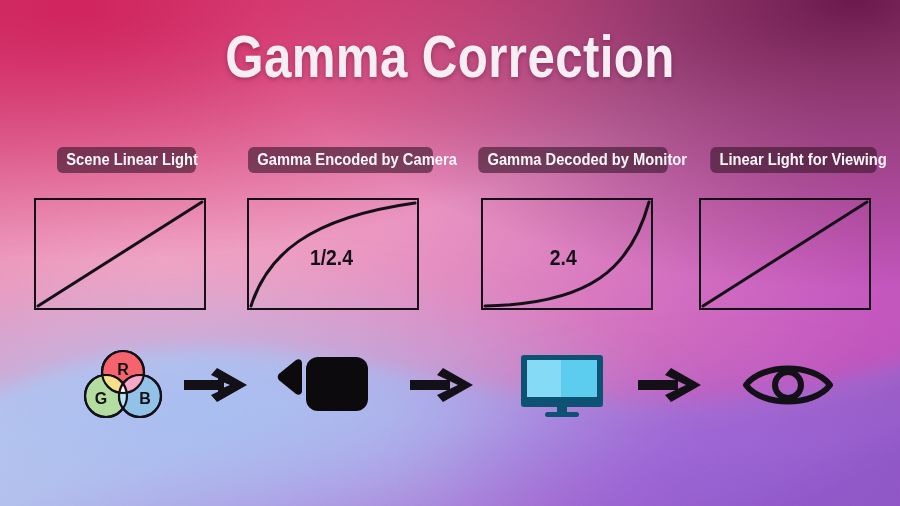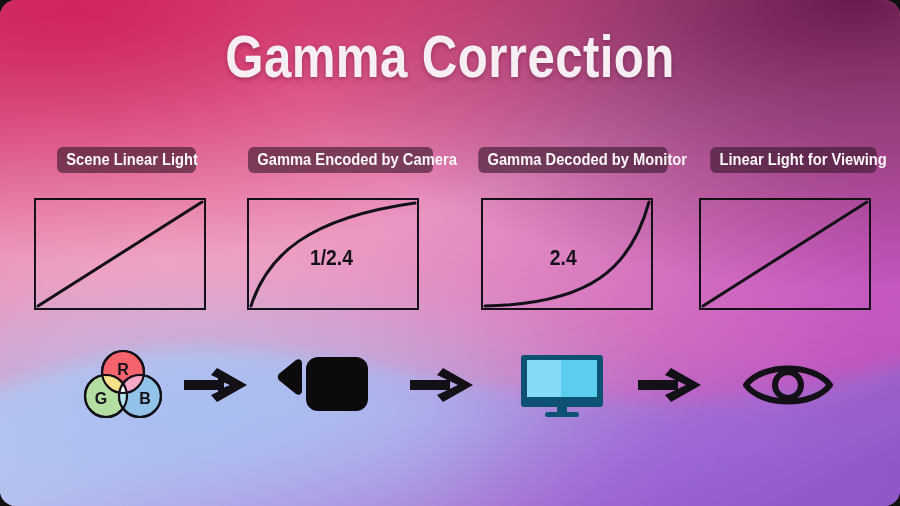--- a/index.html
+++ b/index.html
@@ -6,21 +6,20 @@
     margin: 0;
     padding: 0;
     background: #111;
   }
   #stage {
     position: relative;
     width: 900px;
     height: 506px;
     overflow: hidden;
     font-family: "Liberation Sans", sans-serif;
-    border-radius: 16px;
   }
 
   
   .bg-base {
     position: absolute;
     inset: 0;
     background:
       radial-gradient(120% 90% at 8% 2%, #d0245e 0%, rgba(208,36,94,0) 55%),
       radial-gradient(110% 95% at 95% 0%, #6b1a4e 0%, rgba(107,26,78,0) 60%),
       radial-gradient(130% 120% at 18% 52%, #f0a3c4 0%, rgba(240,163,196,0) 62%),

